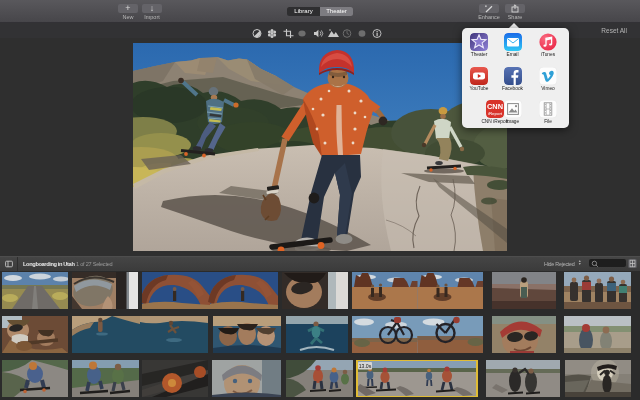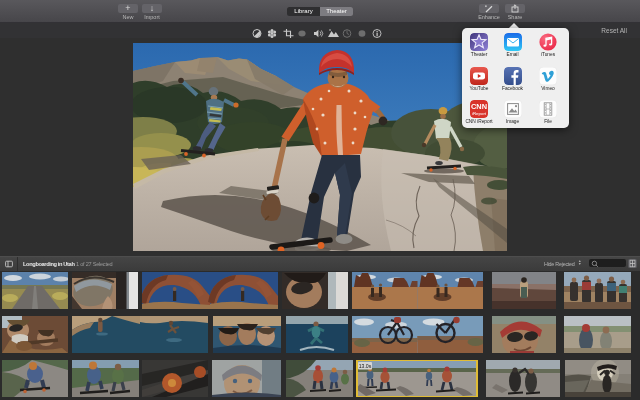--- a/index.html
+++ b/index.html
@@ -753,21 +753,21 @@
         <span class="plbl">Facebook</span>
     </div>
     <div class="pcell" style="left:69px;top:38.5px;">
       <svg class="pic" viewBox="0 0 18 18">
         <rect width="18" height="18" rx="4" fill="#fdfdfd" stroke="#d8d8d8" stroke-width=".5"></rect>
         <path d="M2.8 6.2 Q4.6 4.4 6.1 5.1 Q7.2 5.7 7.7 8.2 L8.8 12 Q10.8 10 11.6 7.9 Q10.2 8.1 10 6.6 Q9.9 4.8 11.8 4 Q13.8 3.4 14.6 4.9 Q15.3 6.4 13.6 9.2 Q11.6 12.6 9.2 14.4 Q7.2 15.7 6.3 13.2 Q5.5 10.8 4.9 8.4 Q4.5 6.9 3.3 7.3 Z" fill="#2fa0d6"></path>
       </svg>
         <span class="plbl">Vimeo</span>
     </div>
 
-    <div class="pcell" style="left:0px;top:71.5px;">
+    <div class="pcell" style="left:16px;top:71.5px;">
       <svg class="pic" viewBox="0 0 18 18">
         <rect width="18" height="18" rx="4" fill="#d8332a"></rect>
         <text x="9" y="9.4" font-size="7.4" font-weight="bold" fill="#fff" text-anchor="middle" font-family="Liberation Sans">CNN</text>
         <text x="9" y="14.6" font-size="4.4" fill="#fff" text-anchor="middle" font-family="Liberation Sans">iReport</text>
       </svg>
         <span class="plbl">CNN iReport</span>
     </div>
     <div class="pcell" style="left:33.5px;top:71.5px;">
       <svg class="pic" viewBox="0 0 18 18">
         <rect width="18" height="18" rx="4" fill="#fdfdfd" stroke="#d8d8d8" stroke-width=".5"></rect>

